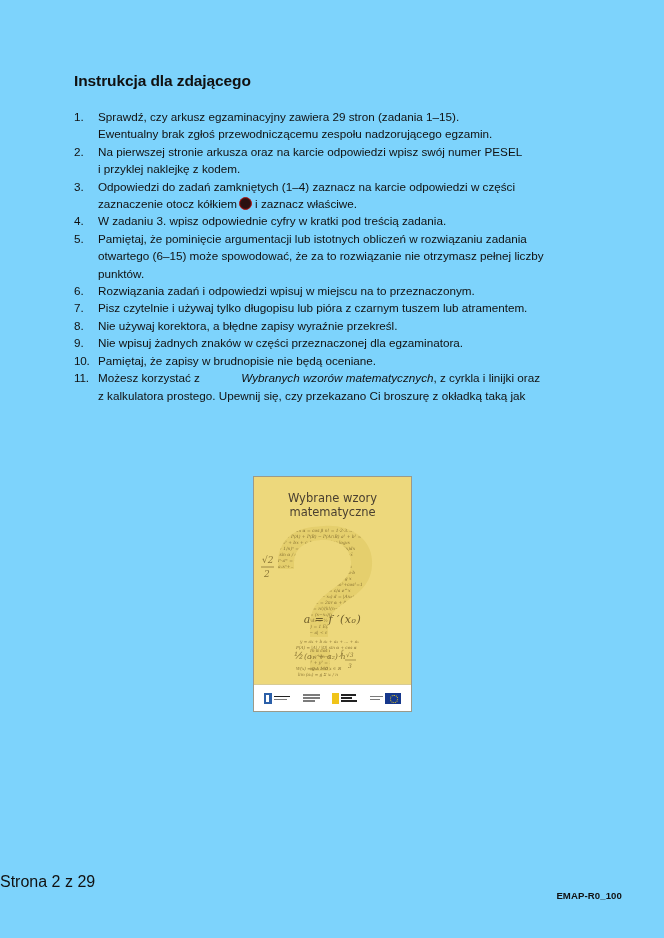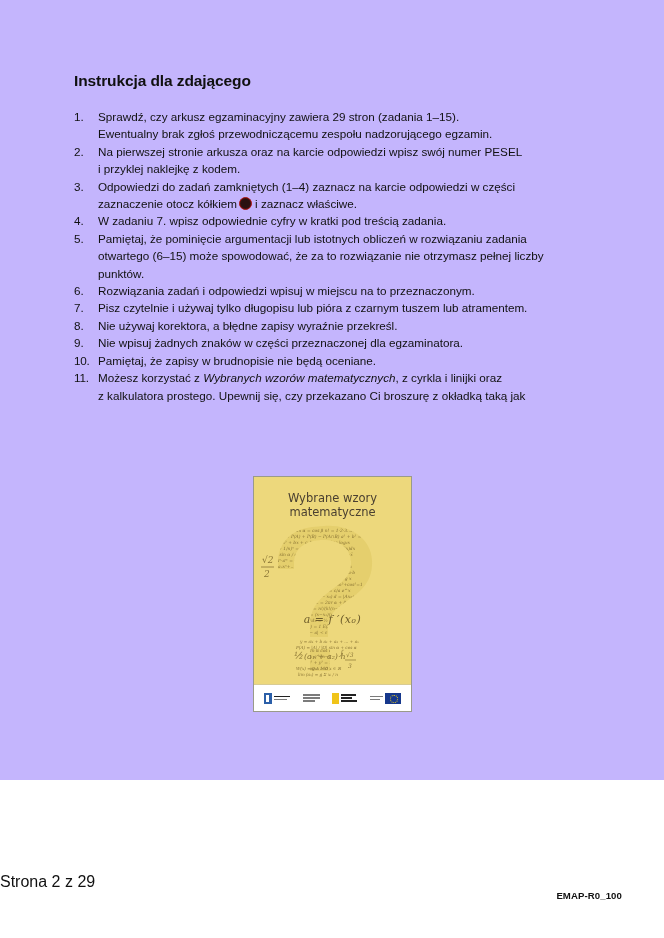--- a/index.html
+++ b/index.html
@@ -13,22 +13,22 @@
     position: relative;
     font-family: "Liberation Sans", sans-serif;
     color: #000000;
     overflow: hidden;
   }
 
   .page {
     position: absolute;
     left: 0; top: 0;
     width: 664px;
-    height: 780px;
-    background: #c4b5fd;
+    height: 938px;
+    background: #7dd3fc;
   }
 
   
   .doc-heading {
     position: absolute;
     left: 74px;
     top: 72px;
     font-size: 15.5px;
     font-weight: bold;
     letter-spacing: -0.1px;
@@ -56,21 +56,21 @@
     color: #111;
   }
   .item-num.wide { letter-spacing: -0.2px; }
   .item-body {
     flex: 1;
     font-size: 11.7px;
     line-height: 17.4px;
     color: #111;
   }
   .item-body .ln { display: block; white-space: nowrap; }
-  .it { font-style: italic; }
+  .it { font-style: italic; margin-left: 38px; }
 
   
   .mark-square {
     display: inline-block;
     width: 9px;
     height: 9px;
     background: #111111;
     border: 1.6px solid #b01414;
     vertical-align: -1px;
     margin: 0 4px 0 3px;
@@ -239,21 +239,21 @@
       <div class="item-num">3.</div>
       <div class="item-body">
         <span class="ln">Odpowiedzi do zadań zamkniętych (1–4) zaznacz na karcie odpowiedzi w części</span>
         <span class="ln"><span>zaznaczenie otocz kółkiem</span><span class="mark-circle"></span><span>i zaznacz właściwe.</span></span>
       </div>
     </div>
 
     <div class="item">
       <div class="item-num">4.</div>
       <div class="item-body">
-        <span class="ln">W zadaniu 7. wpisz odpowiednie cyfry w kratki pod treścią zadania.</span>
+        <span class="ln">W zadaniu 3. wpisz odpowiednie cyfry w kratki pod treścią zadania.</span>
       </div>
     </div>
 
     <div class="item">
       <div class="item-num">5.</div>
       <div class="item-body">
         <span class="ln">Pamiętaj, że pominięcie argumentacji lub istotnych obliczeń w rozwiązaniu zadania</span>
         <span class="ln">otwartego (6–15) może spowodować, że za to rozwiązanie nie otrzymasz pełnej liczby</span>
         <span class="ln">punktów.</span>
       </div>

